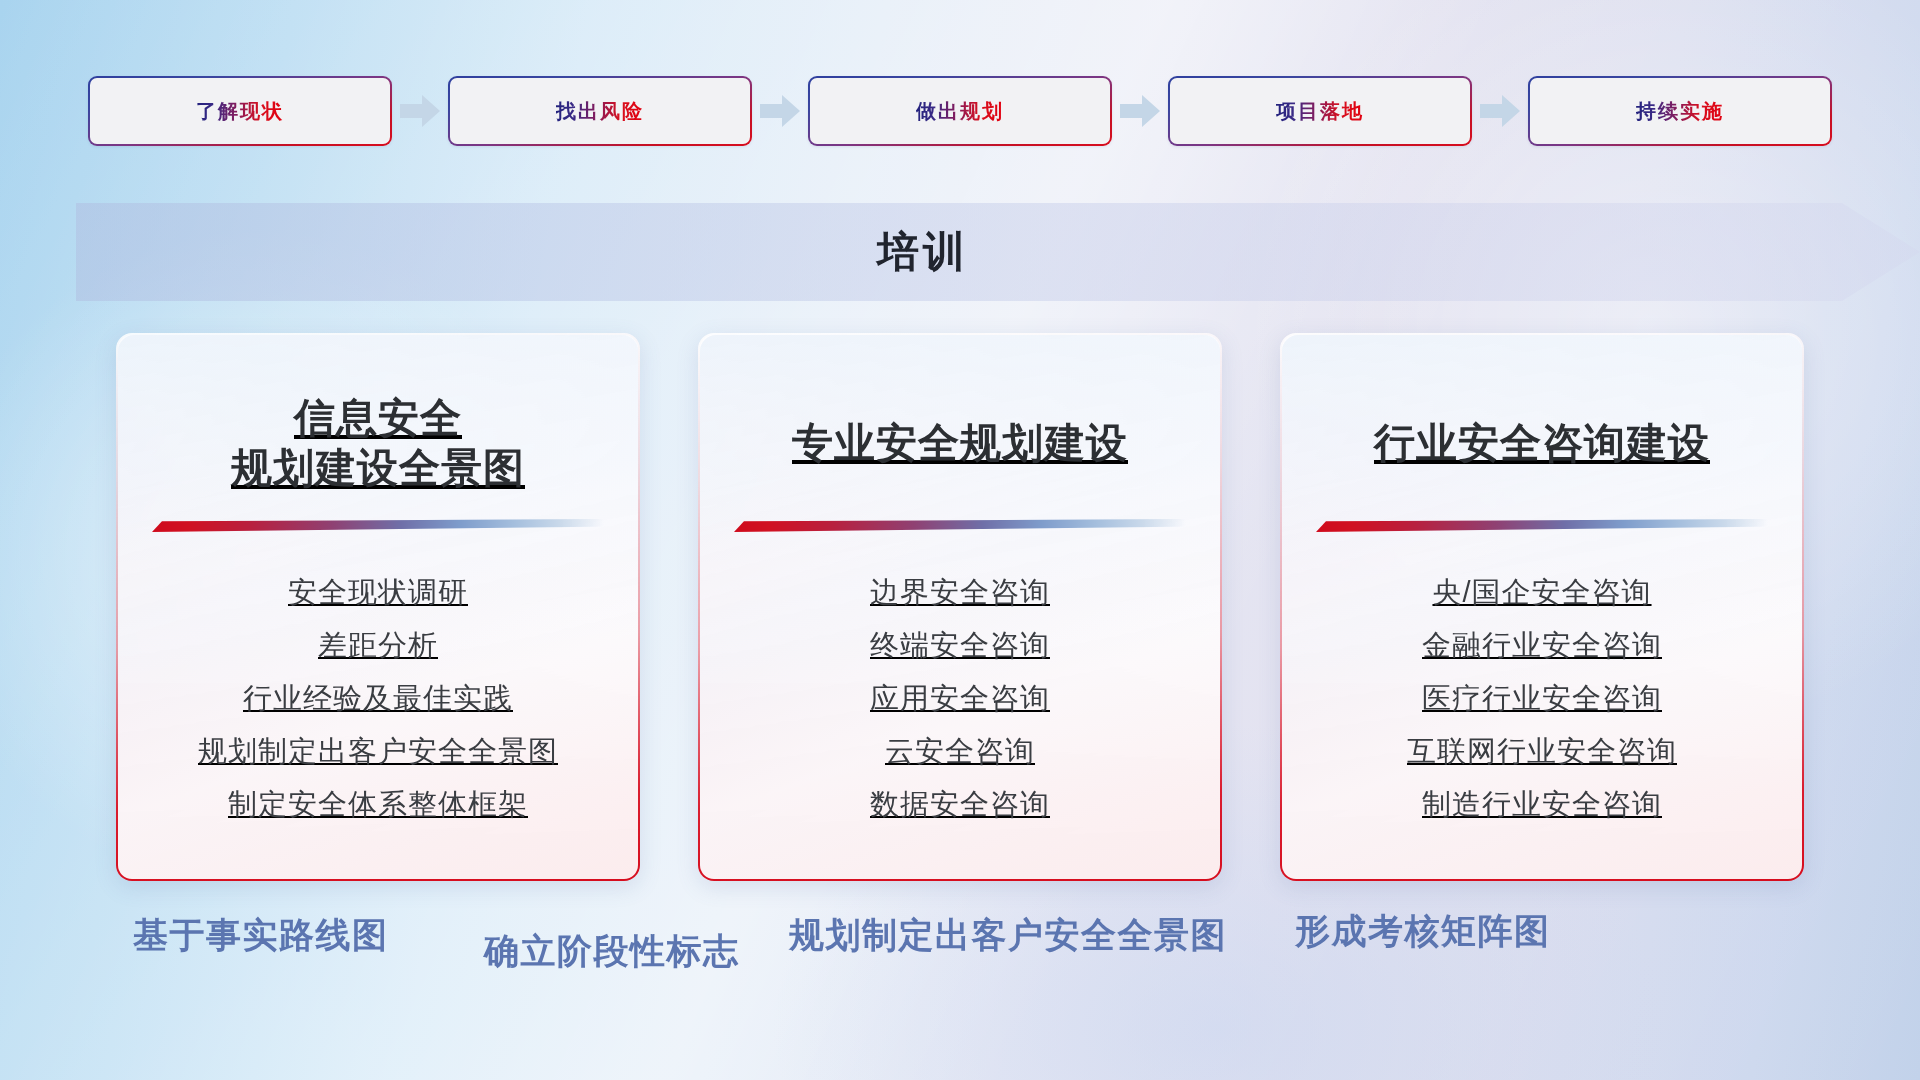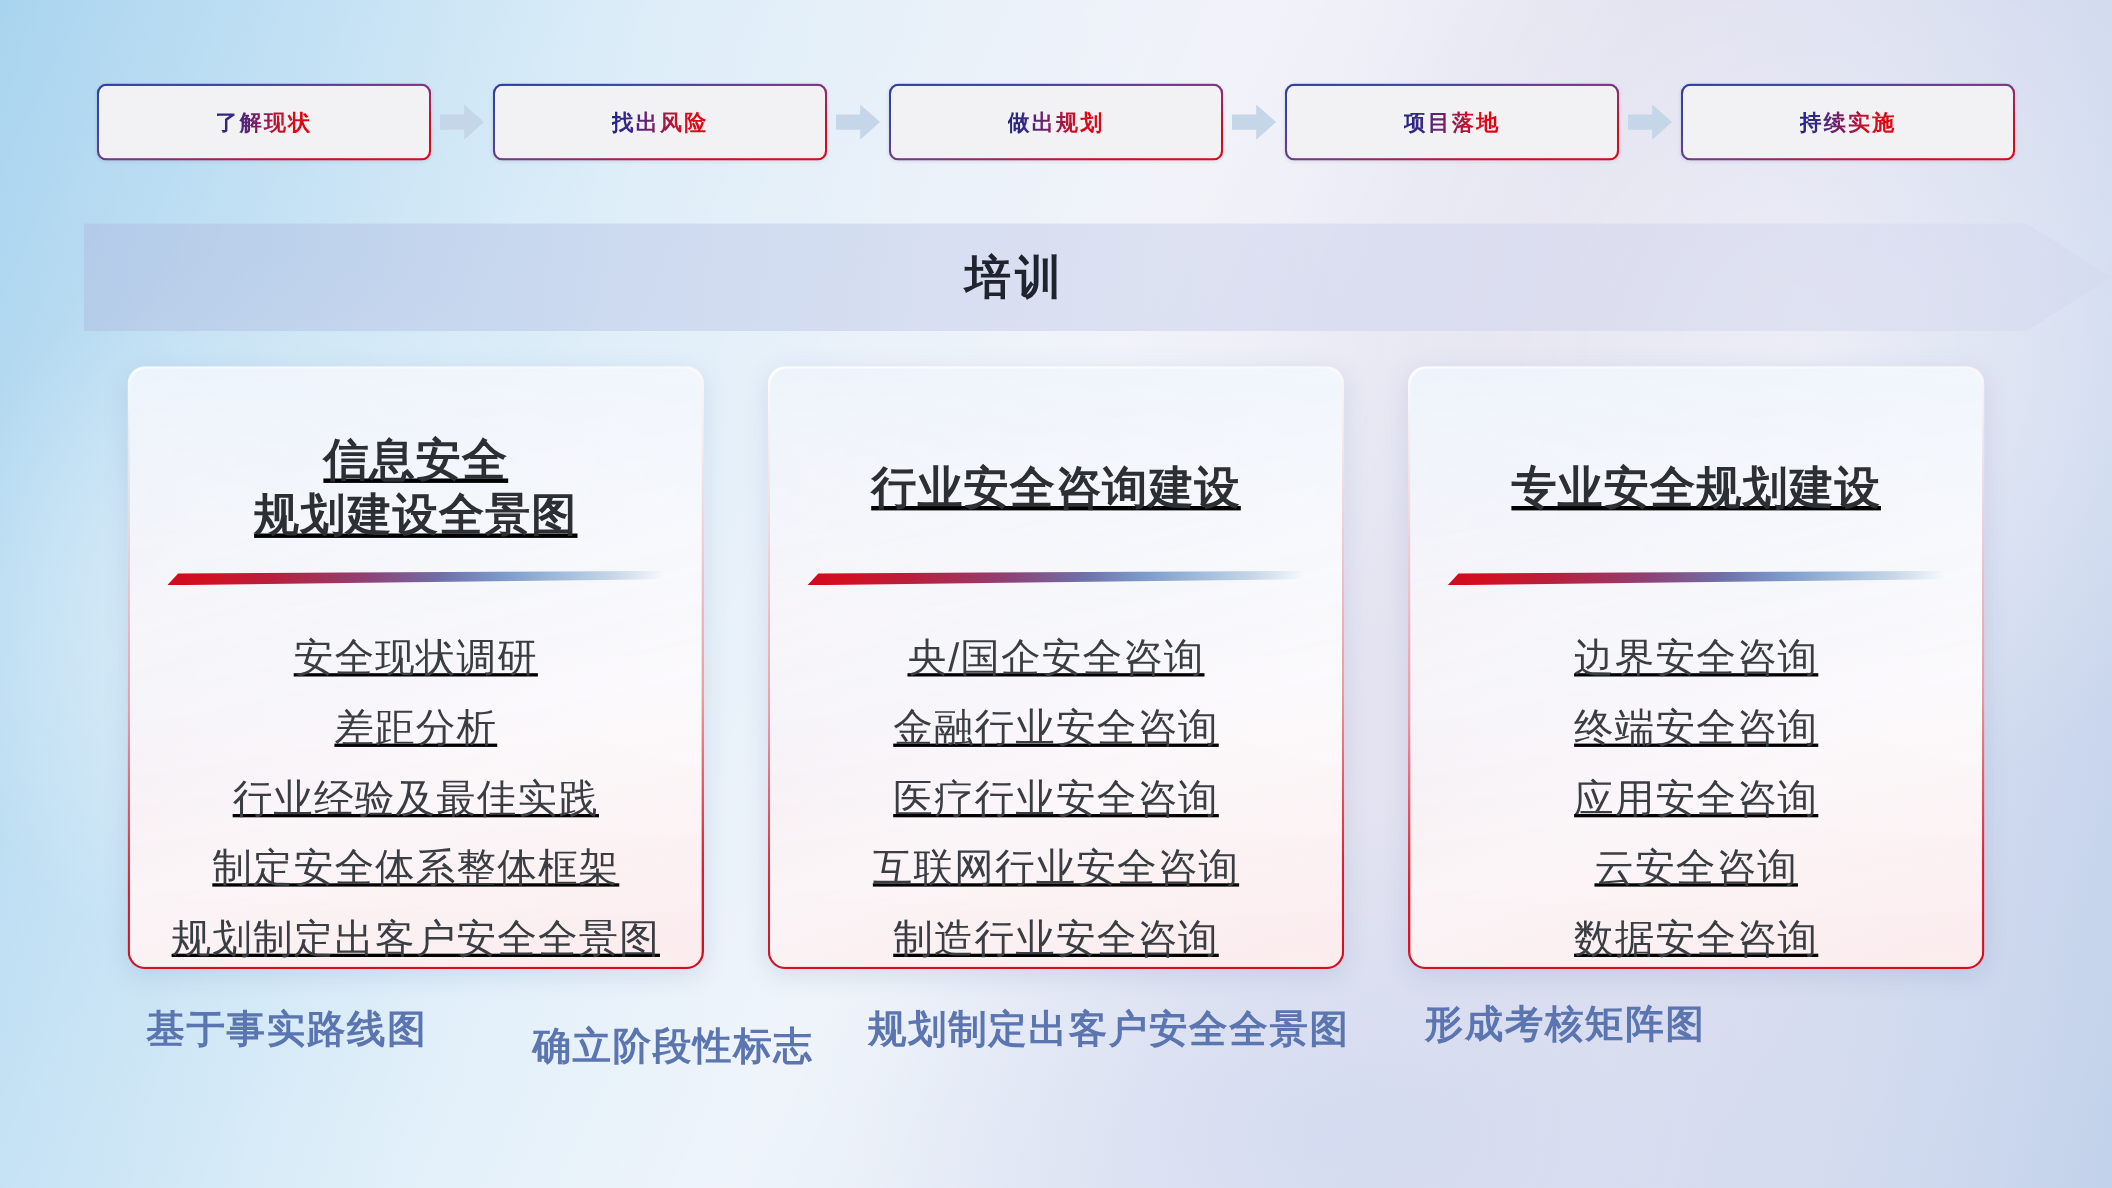--- a/index.html
+++ b/index.html
@@ -151,21 +151,21 @@
        #cf0a1c 0%, #d01122 8%, #b8203f 22%, #8f4173 40%,
        #6f6fa8 55%, #7e9ccb 68%, #a4bedd 80%, #c8d8ea 90%, rgba(210,223,236,0) 100%);
     clip-path:polygon(2.2% 18%, 100% 0%, 100% 58%, 0% 100%);
   }
   .card-list{
     position:relative;
     margin-top:38px;
     display:flex; flex-direction:column; align-items:center; gap:8px;
   }
   .card-list .li{
-    font-size:36px; color:#3a3d42; letter-spacing:1px; line-height:1.55;
+    font-size:29px; color:#3a3d42; letter-spacing:1px; line-height:1.55;
     white-space:nowrap;
   }
 
   
   .footers{
     position:absolute; left:0; top:908px; width:1920px; height:60px;
     z-index:6;
   }
   .footer-label{
     position:absolute;
@@ -240,59 +240,59 @@
       <span class="tl">信息安全</span>
       <span class="tl">规划建设全景图</span>
     </div>
     <div class="card-divider">
         <div class="bar"></div>
       </div>
     <div class="card-list">
       <div class="li">安全现状调研</div>
       <div class="li">差距分析</div>
       <div class="li">行业经验及最佳实践</div>
+      <div class="li">规划制定出客户安全全景图</div>
       <div class="li">制定安全体系整体框架</div>
-      <div class="li">规划制定出客户安全全景图</div>
+    </div>
+  </div>
+
+  <div class="card">
+    <div class="card-gloss"></div>
+    <div class="card-title">
+      <span class="tl">专业安全规划建设</span>
+    </div>
+    <div class="card-divider">
+        <div class="bar"></div>
+      </div>
+    <div class="card-list">
+      <div class="li">边界安全咨询</div>
+      <div class="li">终端安全咨询</div>
+      <div class="li">应用安全咨询</div>
+      <div class="li">云安全咨询</div>
+      <div class="li">数据安全咨询</div>
     </div>
   </div>
 
   <div class="card">
     <div class="card-gloss"></div>
     <div class="card-title">
       <span class="tl">行业安全咨询建设</span>
     </div>
     <div class="card-divider">
         <div class="bar"></div>
       </div>
     <div class="card-list">
       <div class="li">央/国企安全咨询</div>
       <div class="li">金融行业安全咨询</div>
       <div class="li">医疗行业安全咨询</div>
       <div class="li">互联网行业安全咨询</div>
       <div class="li">制造行业安全咨询</div>
     </div>
   </div>
 
-  <div class="card">
-    <div class="card-gloss"></div>
-    <div class="card-title">
-      <span class="tl">专业安全规划建设</span>
-    </div>
-    <div class="card-divider">
-        <div class="bar"></div>
-      </div>
-    <div class="card-list">
-      <div class="li">边界安全咨询</div>
-      <div class="li">终端安全咨询</div>
-      <div class="li">应用安全咨询</div>
-      <div class="li">云安全咨询</div>
-      <div class="li">数据安全咨询</div>
-    </div>
-  </div>
-
 </div>
 
 <div class="footers">
   <div class="footer-label fl0">基于事实路线图</div>
   <div class="footer-label fl1">确立阶段性标志</div>
   <div class="footer-label fl2">规划制定出客户安全全景图</div>
   <div class="footer-label fl3">形成考核矩阵图</div>
 </div>
 
 </body></html>

